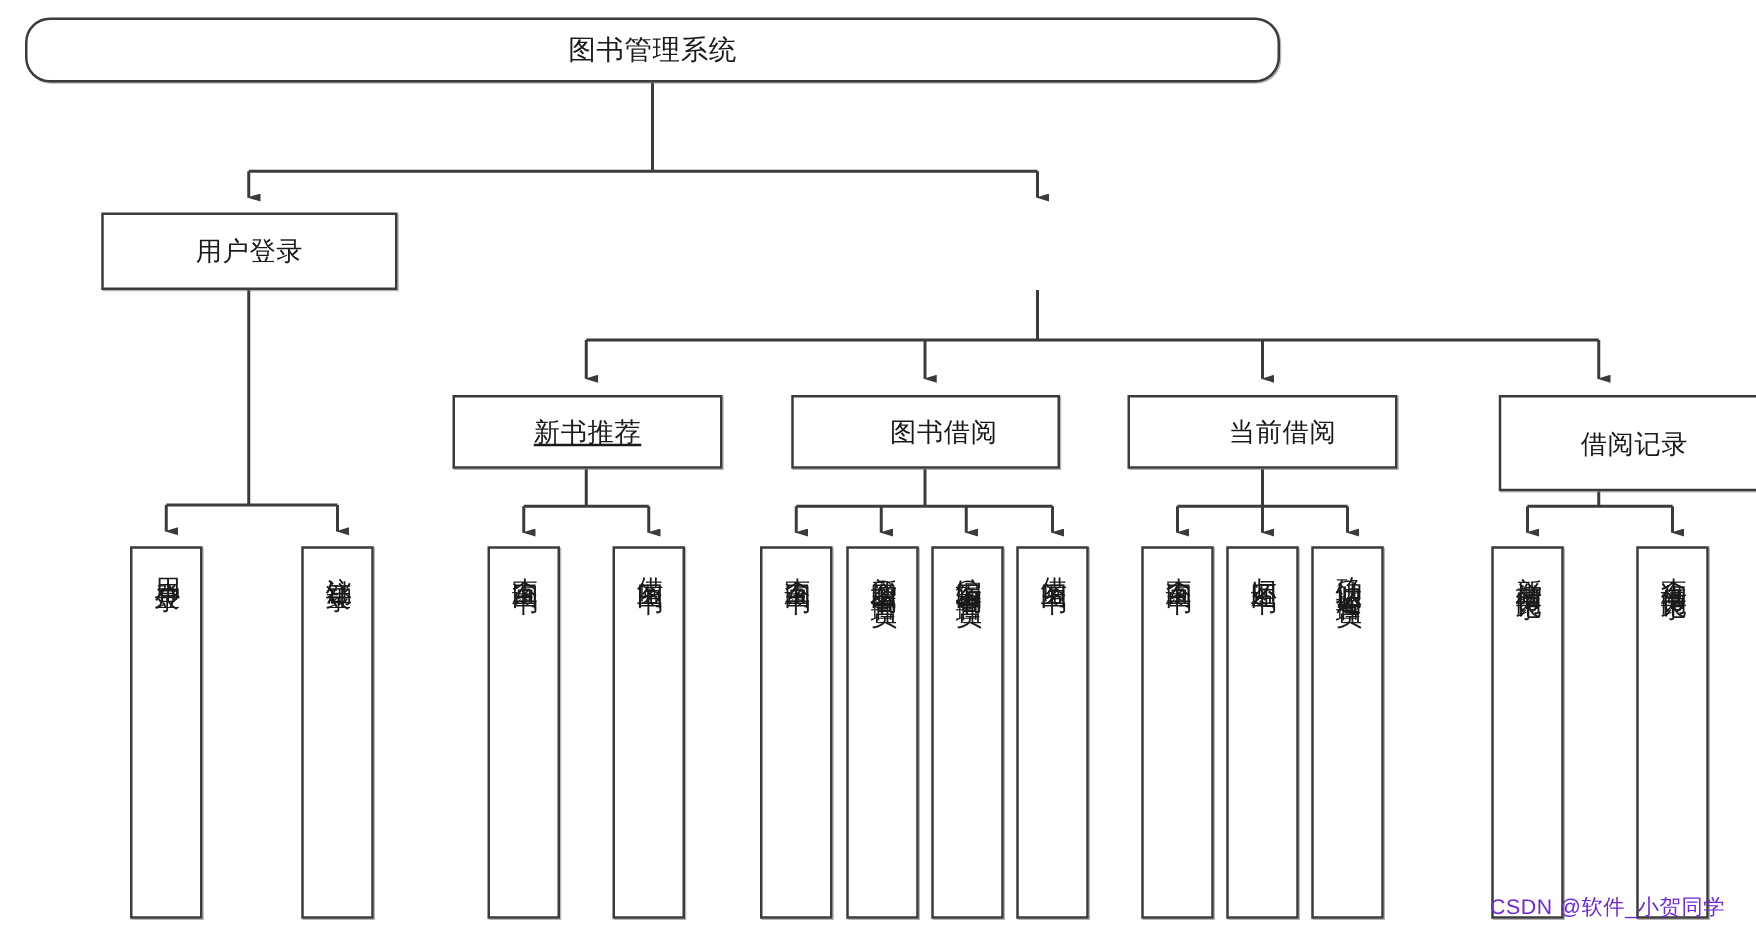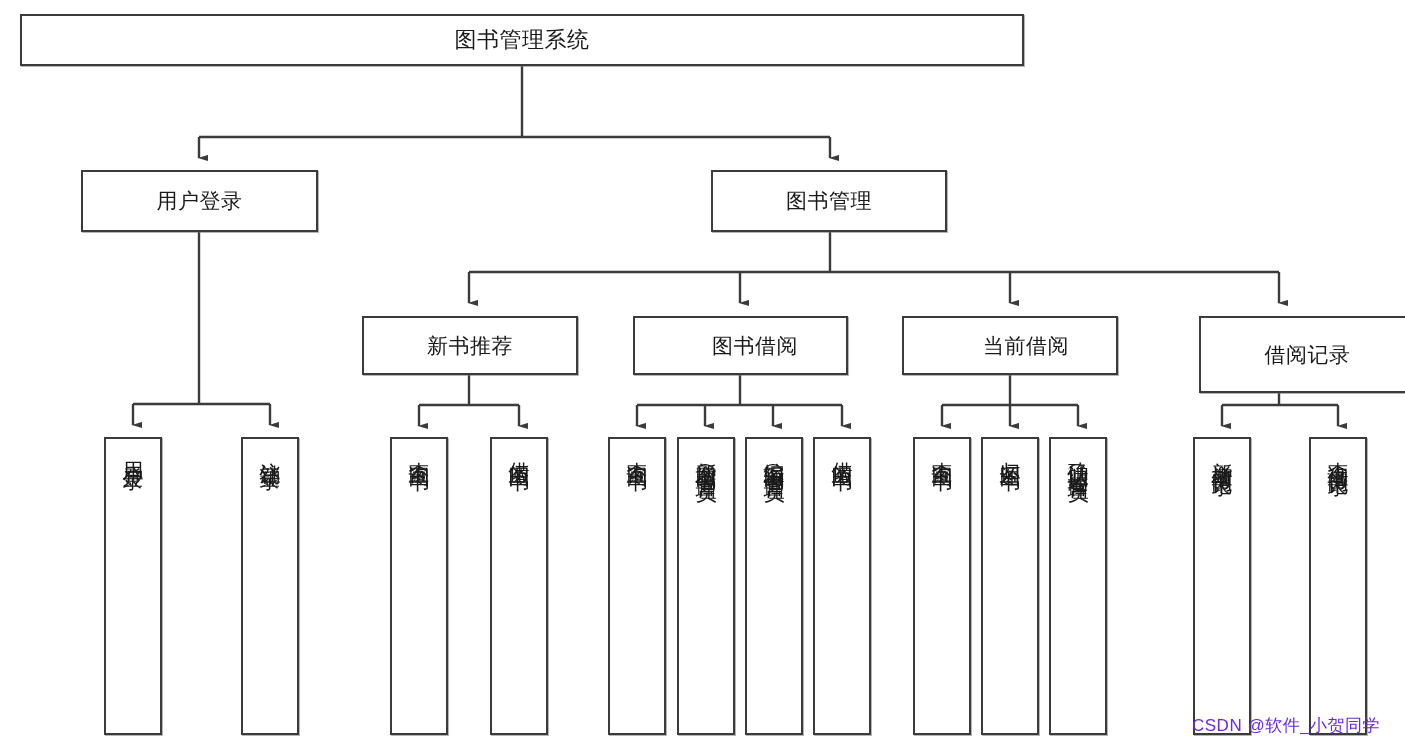--- a/index.html
+++ b/index.html
@@ -107,32 +107,29 @@
       <path d="M 1010 405 L 1010 426" marker-end="url(#arrow)"></path>
       <path d="M 1078 405 L 1078 426" marker-end="url(#arrow)"></path>
 
       <path d="M 1279 375 L 1279 405"></path>
       <path d="M 1222 405 L 1338 405"></path>
       <path d="M 1222 405 L 1222 426" marker-end="url(#arrow)"></path>
       <path d="M 1338 405 L 1338 426" marker-end="url(#arrow)"></path>
     </g>
   </svg>
 
-  <div class="node h root" style="left:20px; top:14px; width:1004px; height:52px;">
+  <div class="node h root" style="left:20px; top:14px; width:1004px; height:52px;border-radius:20px;">
     <span>图书管理系统</span>
   </div>
 
   <div class="node h" style="left:81px; top:170px; width:237px; height:62px;">
     <span>用户登录</span>
   </div>
-  <div class="node h" style="left:711px; top:170px; width:236px; height:62px;">
-    <span>图书管理</span>
-  </div>
 
-  <div class="node h" style="left:362px; top:316px; width:216px; height:59px;">
+  <div class="node h" style="left:362px; top:316px; width:216px; height:59px;text-decoration:underline;">
     <span>新书推荐</span>
   </div>
   <div class="node h" style="left:633px; top:316px; width:215px; height:59px;padding-left:29px;">
     <span>图书借阅</span>
   </div>
   <div class="node h" style="left:902px; top:316px; width:216px; height:59px;padding-left:32px;">
     <span>当前借阅</span>
   </div>
   <div class="node h" style="left:1199px; top:316px; width:217px; height:77px;">
     <span>借阅记录</span>

